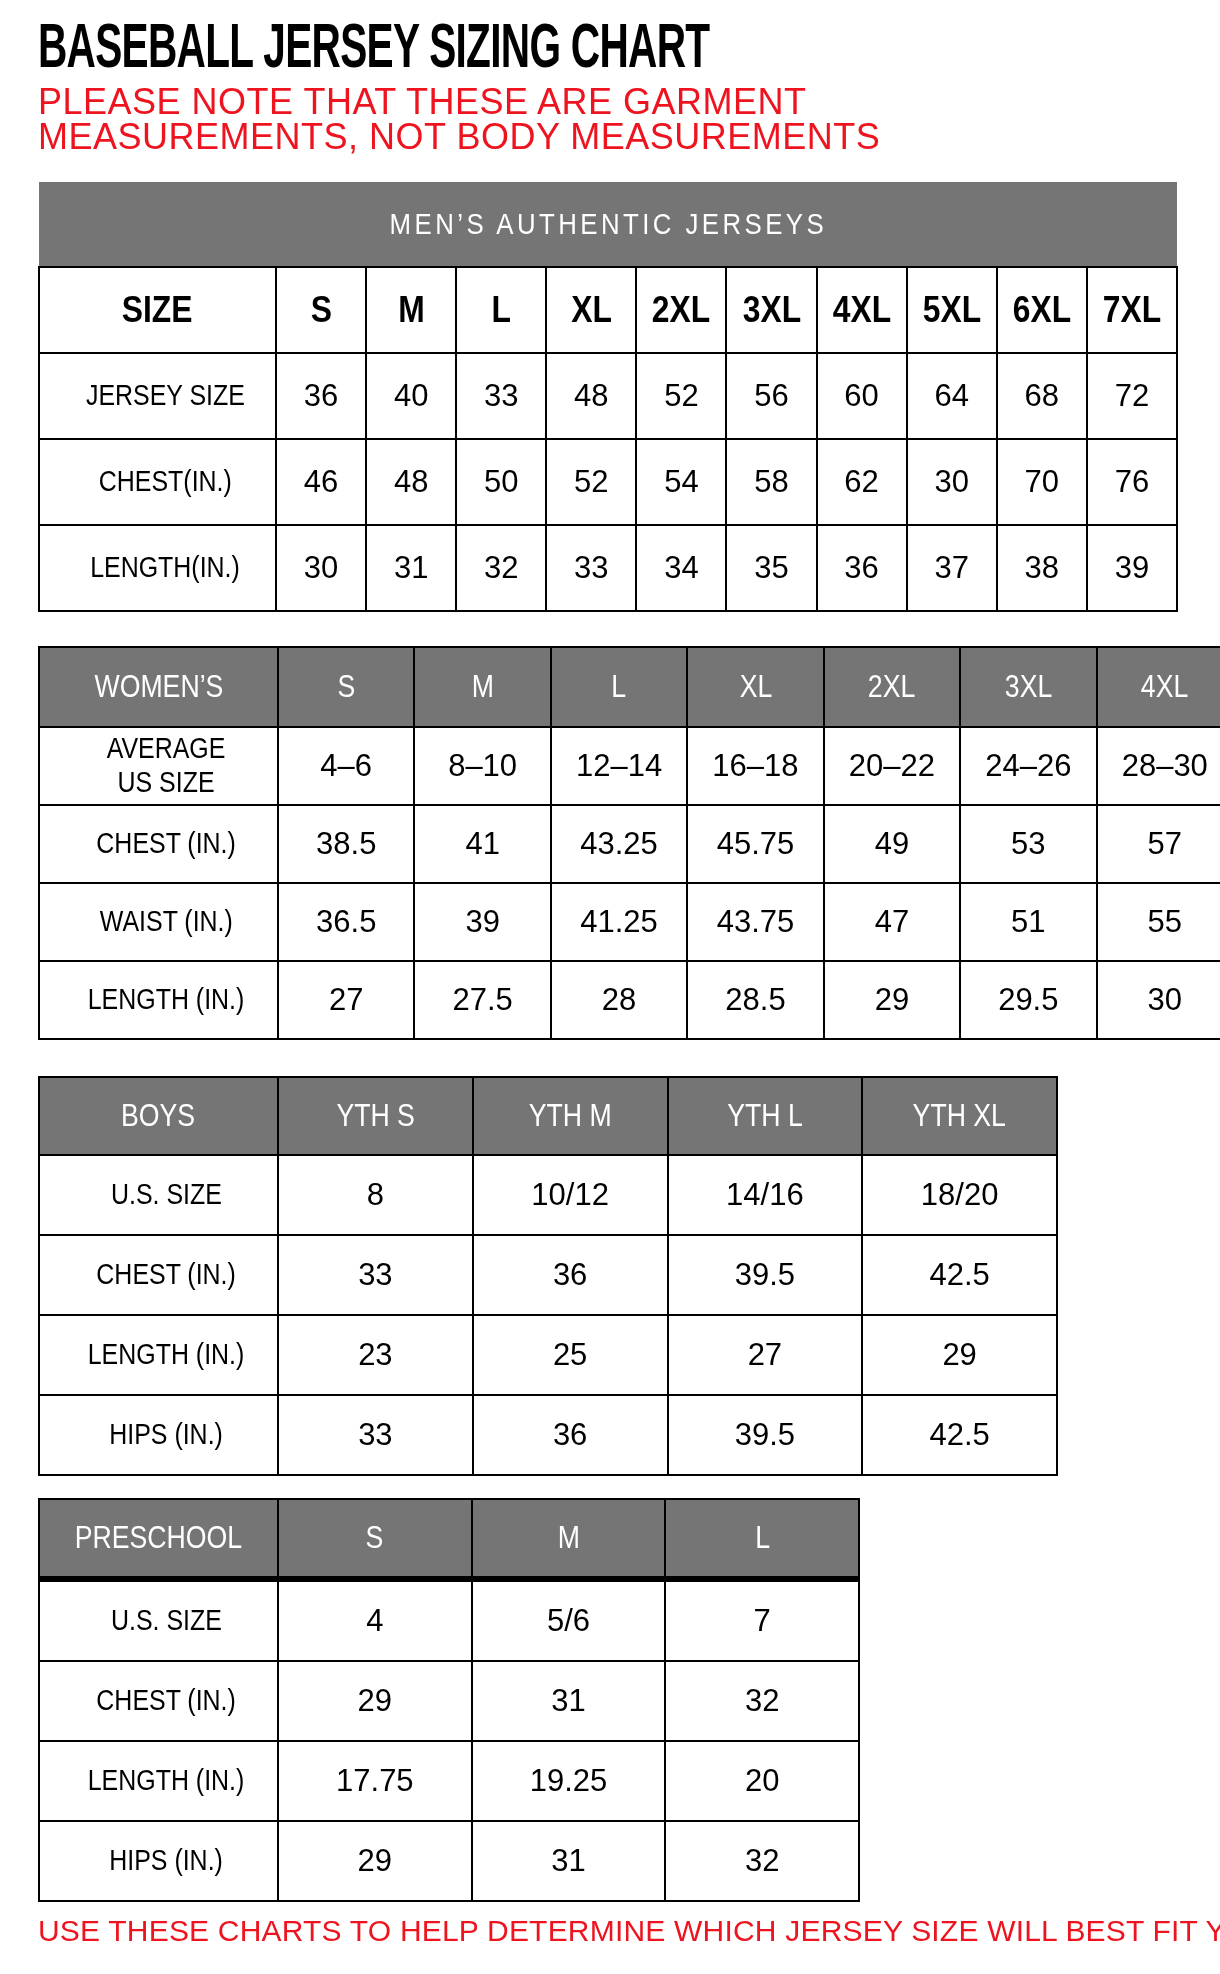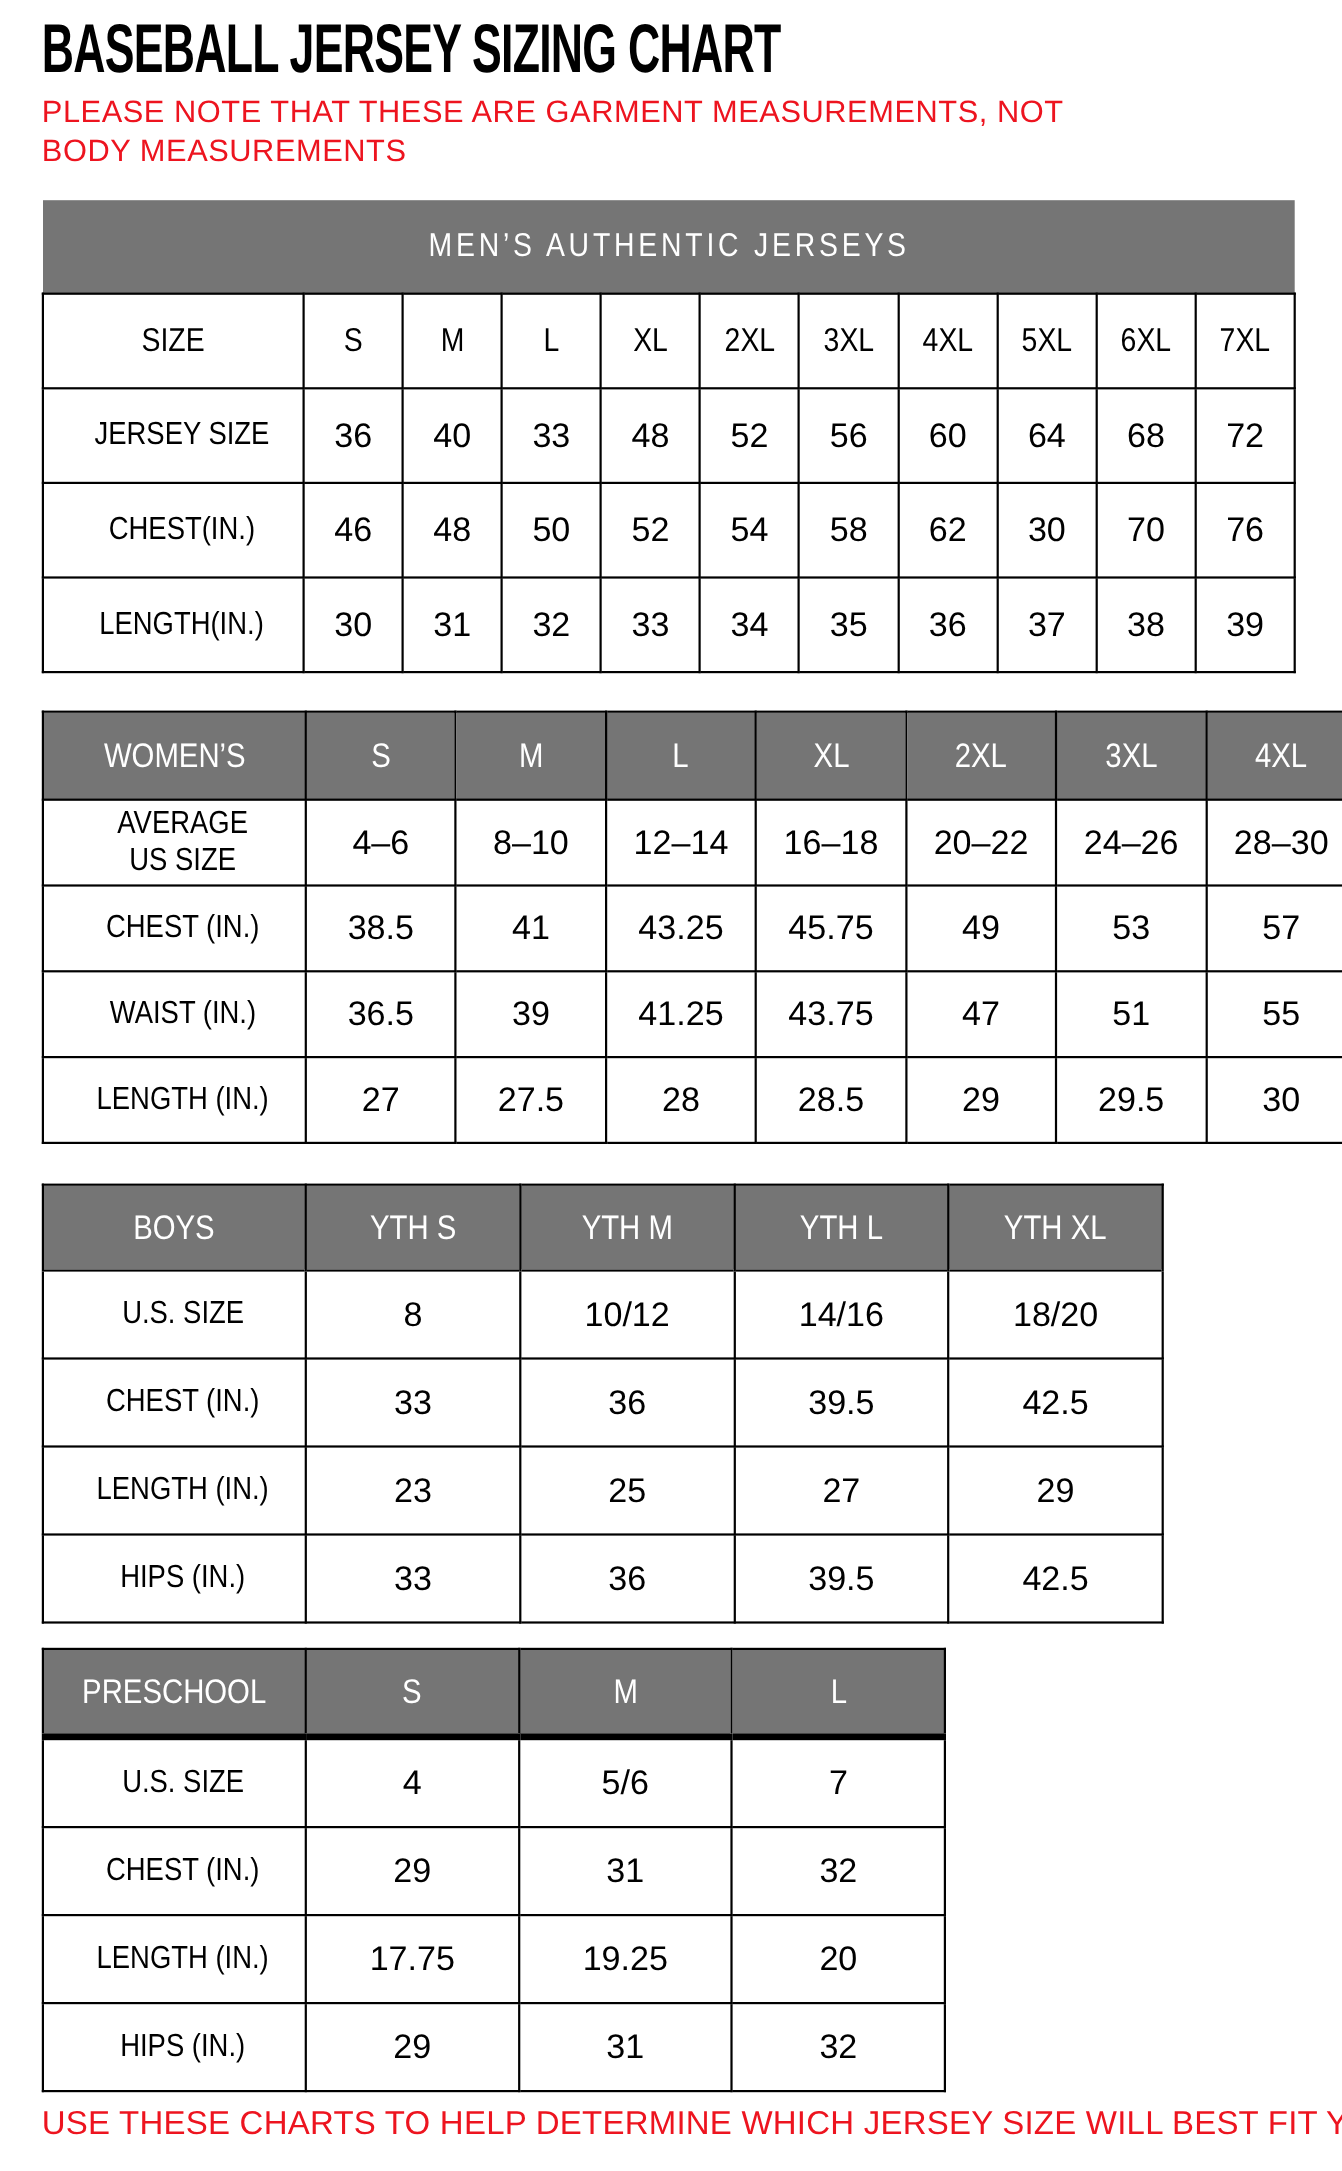--- a/index.html
+++ b/index.html
@@ -16,21 +16,21 @@
   .wrap{padding:14px 30px 0 38px;}
 
   h1.title{
     margin:0;height:62px;line-height:62px;
     font-size:58px;font-weight:bold;white-space:nowrap;
     letter-spacing:-1px;
     transform:scale(0.70,1.08);transform-origin:left center;
   }
   p.note{
     margin:8px 0 0 0;max-width:940px;
-    color:var(--red);font-size:28px;line-height:35px;letter-spacing:0.5px;
+    color:var(--red);font-size:36px;line-height:35px;letter-spacing:0.5px;
   }
   p.footer{
     margin:12px 0 0 0;color:var(--red);
     font-size:30px;letter-spacing:0.2px;white-space:nowrap;
   }
 
   table.tbl{border-collapse:collapse;table-layout:fixed;}
   .tbl th,.tbl td{
     border:2px solid var(--border);
     text-align:center;vertical-align:middle;
@@ -39,21 +39,21 @@
   }
   .cond{display:inline-block;transform:scaleX(0.86);transform-origin:center;white-space:pre-line;line-height:1.16;}
 
   
   td.banner-cell{
     border:0;background:var(--gray);color:#fff;
     font-size:30px;letter-spacing:4px;
   }
   
   tr.gray-row th{background:var(--gray);color:#fff;font-size:31px;}
-  tr.size-row th{font-size:30px;background:#fff;color:#000;}
+  tr.size-row th{font-size:37px;background:#fff;color:#000;font-weight:bold;}
   td.lbl{font-size:29px;padding-left:15px;}
   td.val{font-size:31px;}
 
   
   .mens{width:1140px;margin-top:28px;}
   .mens col.lab{width:237px;}
   .mens th,.mens td{height:84px;}
   .mens td.banner-cell{height:84px;}
 
   

